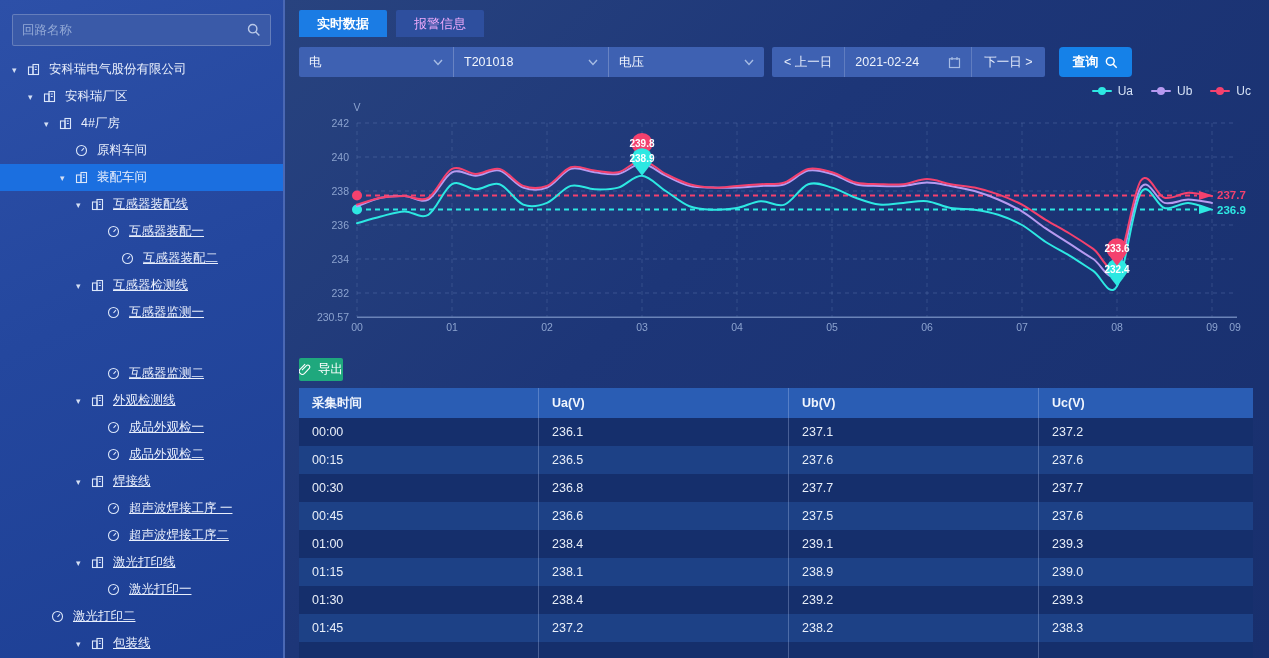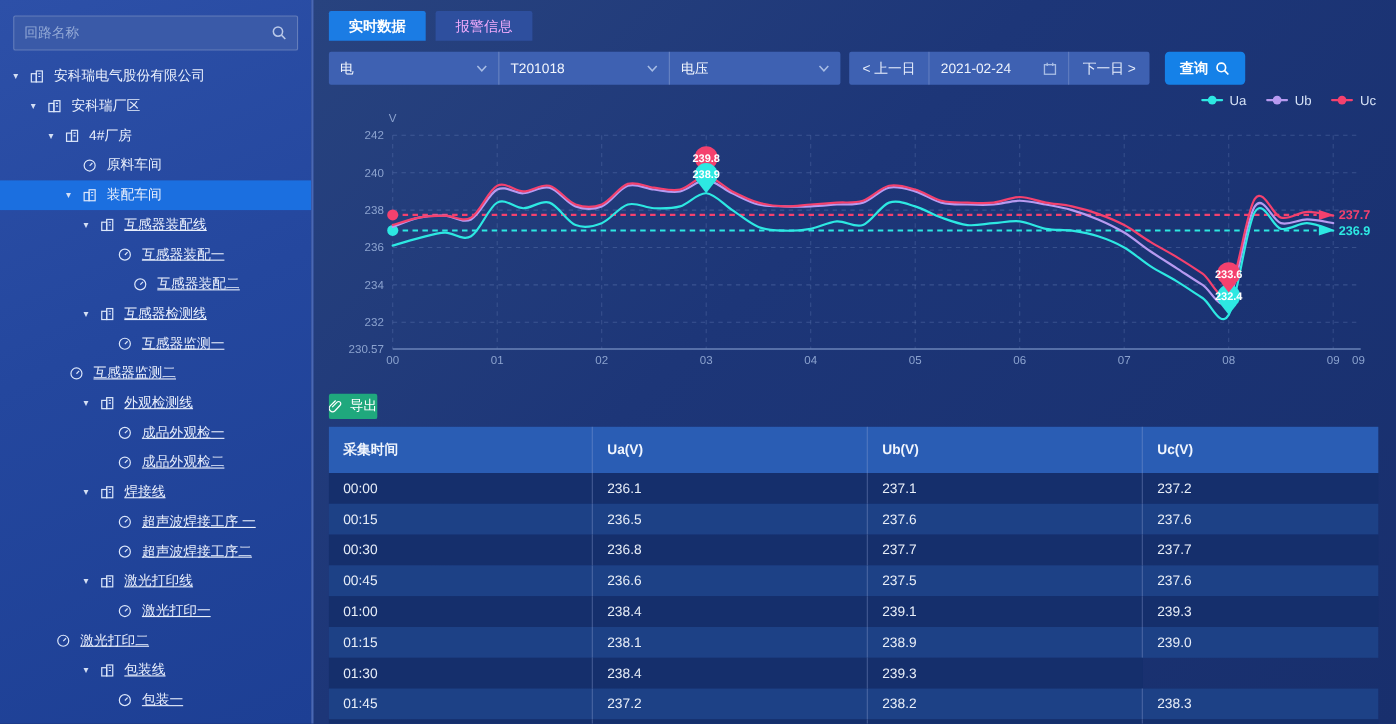--- a/index.html
+++ b/index.html
@@ -80,21 +80,21 @@
     cursor:pointer; font-family:inherit;
   }
   
   .dtable { margin-top:7px; width:954px; }
   .trow { display:grid; grid-template-columns:240px 250px 250px 1fr; }
   .trow > div {
     height:28px; display:flex; align-items:center; padding-left:13px;
     border-right:1px solid rgba(180,200,240,.32);
   }
   .trow > div:last-child { border-right:none; }
-  .thead > div { height:42px; background:#2a5db4; font-weight:bold; color:#f0f5fd; }
+  .thead > div { height:30px; background:#2a5db4; font-weight:bold; color:#f0f5fd; }
   .trow.odd  > div { background:#152f6c; }
   .trow.even > div { background:#1d4186; }
   .trow.partial > div { height:19px; background:#152f6c; }
 </style>
 </head>
 <body>
 
 <aside class="sidebar">
   <div class="searchbox">
     <input type="text" placeholder="回路名称" style="">
@@ -209,21 +209,21 @@
       <div class="tree-row underlined" style="padding-left: 92px;">
         <span class="arrow"></span>
         <span class="nicon">
           <svg width="13" height="13" viewBox="0 0 13 13">
             <circle cx="6.5" cy="6.5" r="5" fill="none" stroke="#dbe6fa" stroke-width="1.1"></circle>
             <line x1="6.5" y1="6.8" x2="9" y2="4.2" stroke="#dbe6fa" stroke-width="1.1"></line>
           </svg>
         </span>
         <span class="tlabel">互感器监测一</span>
       </div>
-      <div class="tree-row underlined" style="padding-left: 48px;">
+      <div class="tree-row underlined" style="padding-left: 92px; margin-top: 34px;">
         <span class="arrow"></span>
         <span class="nicon">
           <svg width="13" height="13" viewBox="0 0 13 13">
             <circle cx="6.5" cy="6.5" r="5" fill="none" stroke="#dbe6fa" stroke-width="1.1"></circle>
             <line x1="6.5" y1="6.8" x2="9" y2="4.2" stroke="#dbe6fa" stroke-width="1.1"></line>
           </svg>
         </span>
         <span class="tlabel">互感器监测二</span>
       </div>
       <div class="tree-row underlined" style="padding-left: 76px;">
@@ -539,20 +539,21 @@
       </div>
       <div class="trow even">
         <div>01:15</div>
         <div>238.1</div>
         <div>238.9</div>
         <div>239.0</div>
       </div>
       <div class="trow odd">
         <div>01:30</div>
         <div>238.4</div>
+        <div>239.2</div>
         <div>239.3</div>
       </div>
       <div class="trow even">
         <div>01:45</div>
         <div>237.2</div>
         <div>238.2</div>
         <div>238.3</div>
       </div>
       <div class="trow partial">
         <div></div>

